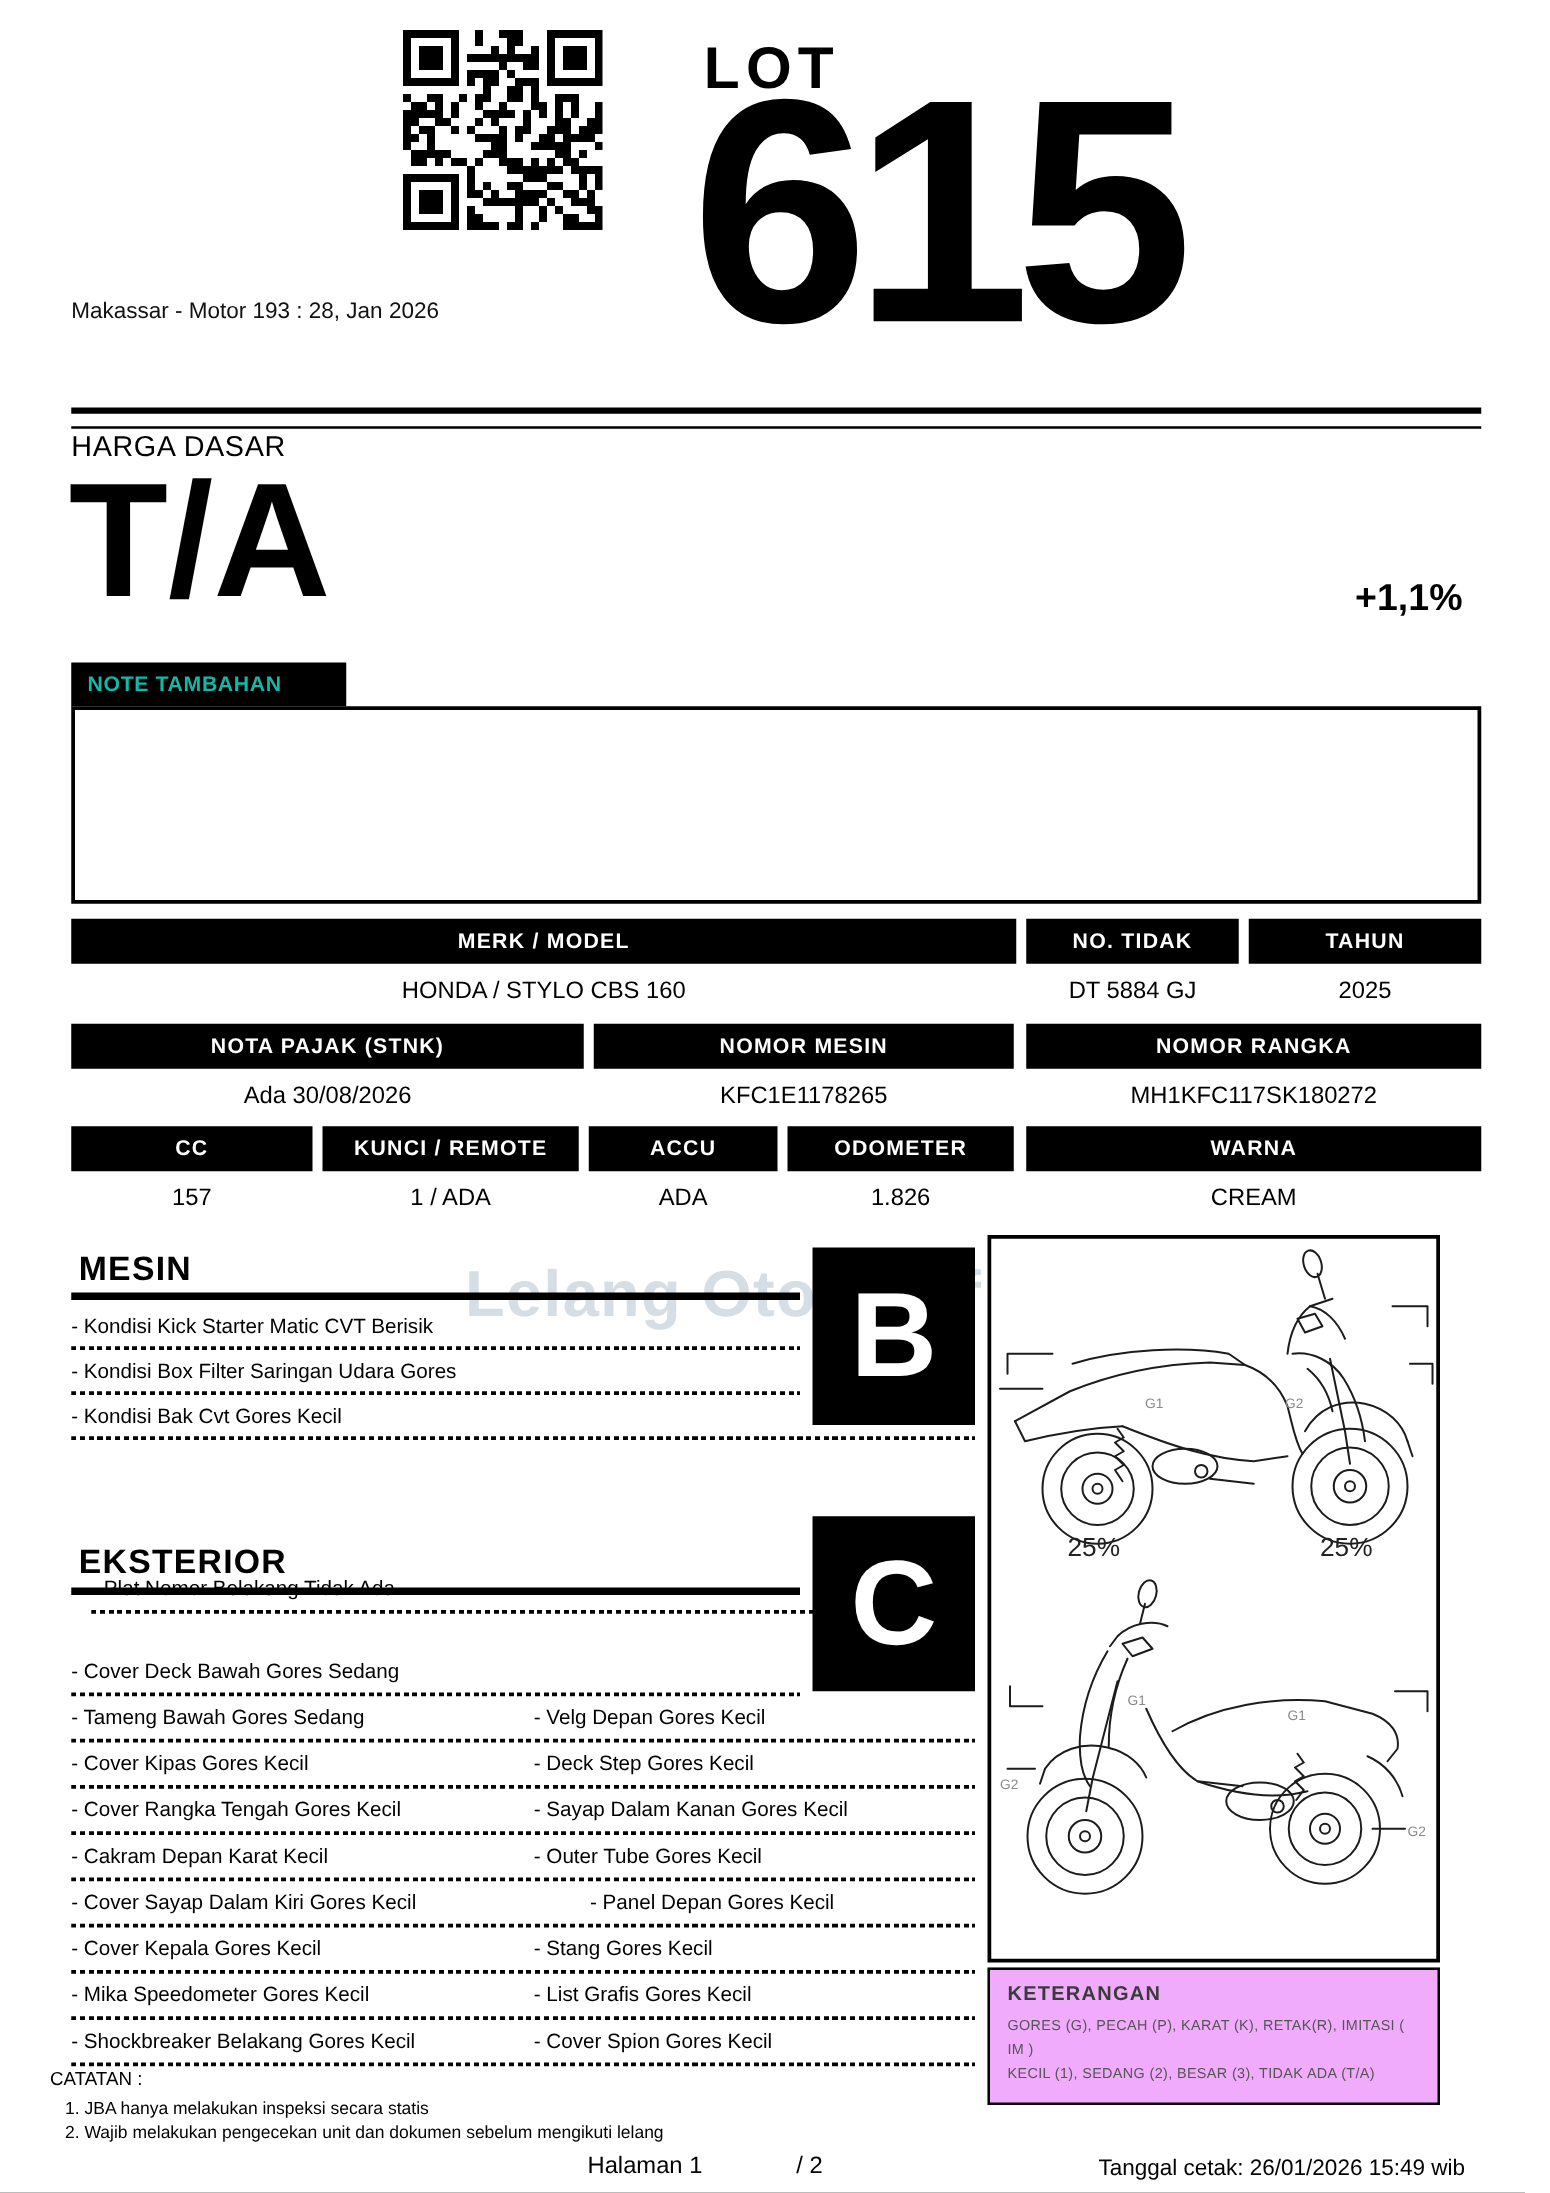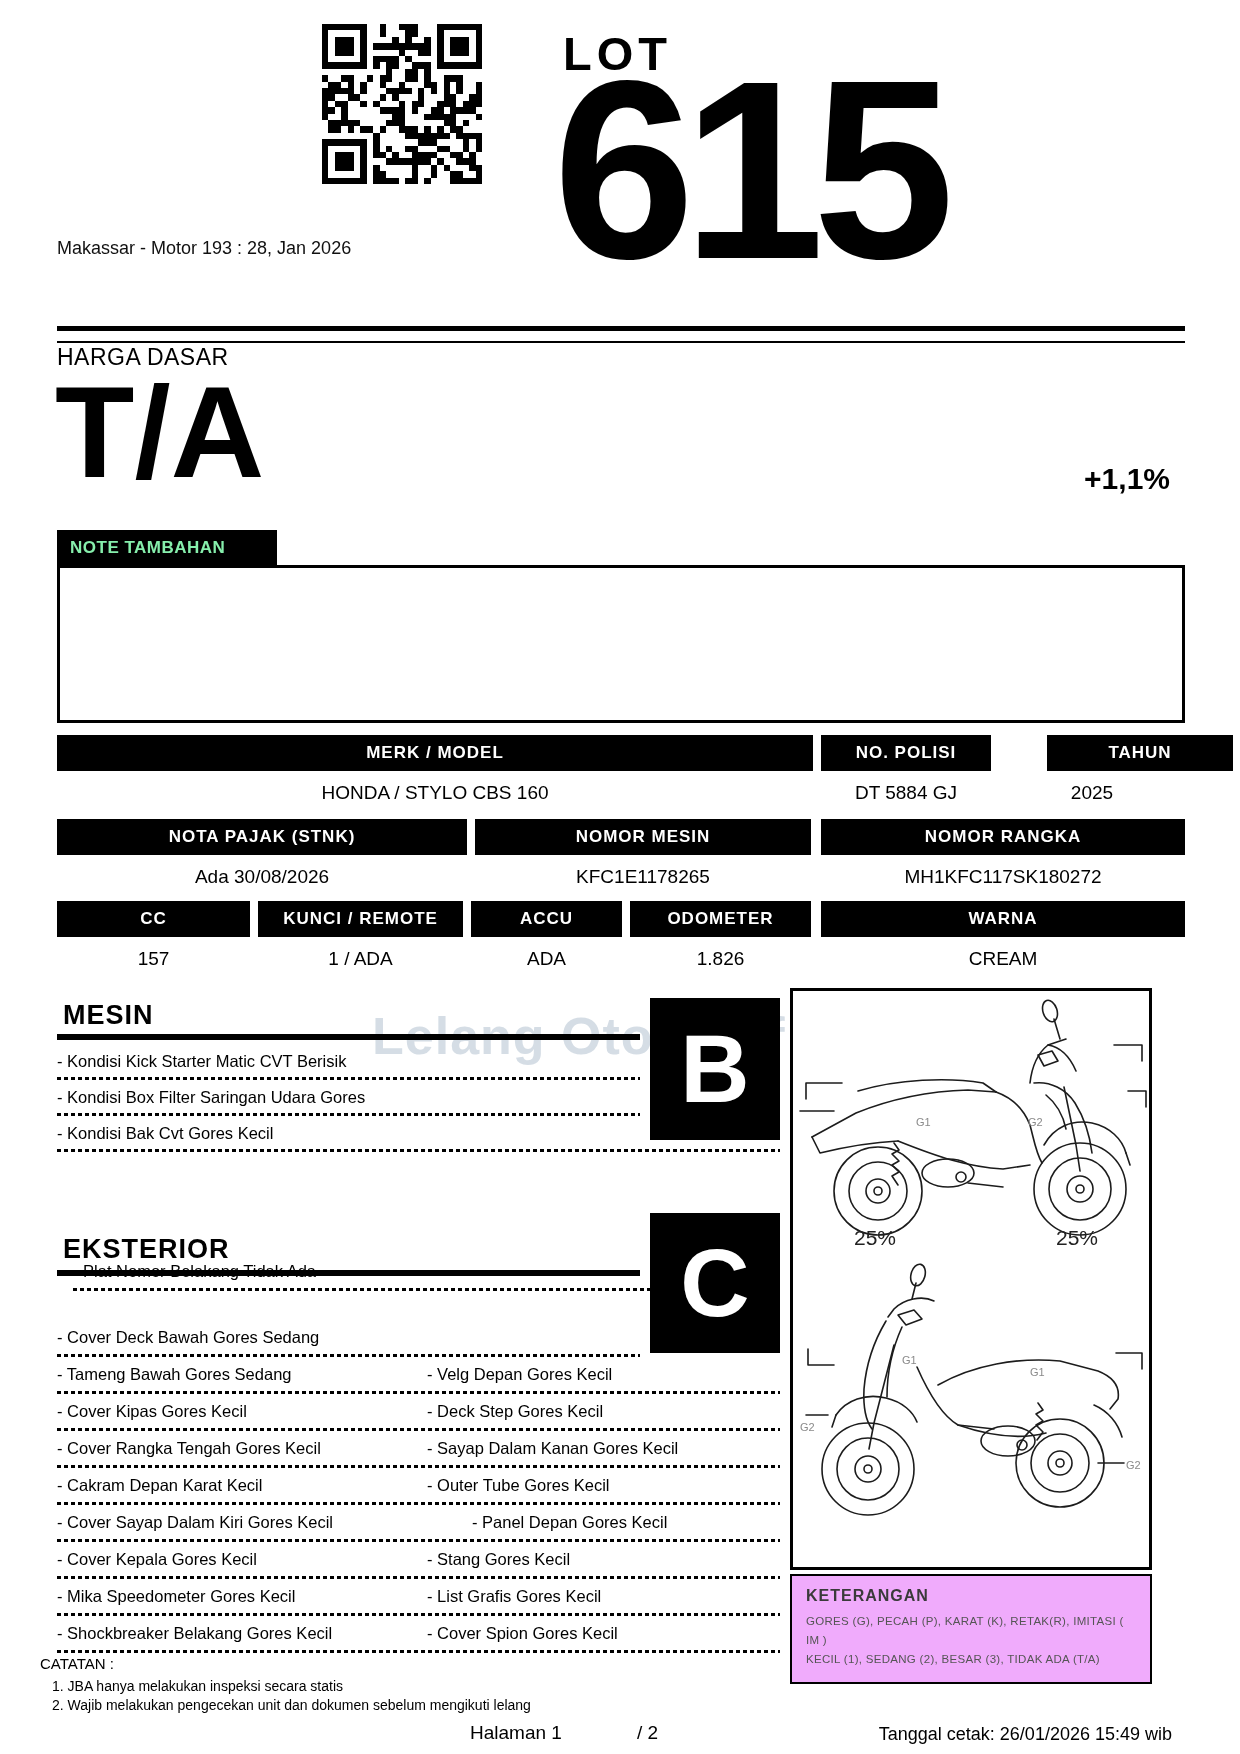--- a/index.html
+++ b/index.html
@@ -21,21 +21,21 @@
   .z{z-index:1;}
   
   #qr{left:322px;top:24px;width:160px;height:160px;}
   #lot-label{left:563px;top:30px;font-size:47px;font-weight:700;letter-spacing:5px;line-height:1;}
   #lot-number{left:553px;top:42px;font-size:255px;font-weight:700;letter-spacing:-12px;line-height:1;}
   #addr{left:57px;top:236px;font-size:18px;line-height:24.5px;color:#111;}
   #double-rule{left:57px;top:326px;width:1128px;height:10px;border-top:5px solid #000;border-bottom:2px solid #000;}
   #harga-label{left:57px;top:344px;font-size:23px;letter-spacing:.5px;}
   #harga-value{left:55px;top:367px;font-size:130px;font-weight:700;line-height:1;}
   #increment{left:1020px;top:462px;width:150px;font-size:30px;font-weight:700;text-align:right;}
-  #note-tab{left:57px;top:530px;width:220px;height:36px;background:#000;color:#86efac;
+  #note-tab{left:57px;top:530px;width:220px;height:36px;background:#000;color:#14b8a6;
     font-size:17px;font-weight:700;letter-spacing:.5px;display:flex;align-items:center;padding-left:13px;box-sizing:border-box;}
   #note-box{left:57px;top:565px;width:1128px;height:158px;border:3px solid #000;box-sizing:border-box;background:#fff;
     font-size:16px;padding:8px;}
   
   .bar{background:#000;color:#fff;font-weight:700;font-size:17px;letter-spacing:1px;
     display:flex;align-items:center;justify-content:center;height:36px;box-sizing:border-box;}
   .val{display:flex;align-items:center;justify-content:center;font-size:19px;height:44px;}
   
   .sec-title{font-size:27px;font-weight:700;letter-spacing:1px;}
   .sec-rule{background:#000;height:6px;}
@@ -311,22 +311,22 @@
   <div class="abs z" id="double-rule"></div>
 
   <div class="abs z" id="harga-label">HARGA DASAR</div>
   <div class="abs z" id="harga-value">T/A</div>
   <div class="abs z" id="increment">+1,1%</div>
 
   <div class="abs z" id="note-tab">NOTE TAMBAHAN</div>
   <div class="abs z" id="note-box"></div>
 
   <div class="abs z bar" style="left:57px;top:735px;width:756px;">MERK / MODEL</div>
-  <div class="abs z bar" style="left:821px;top:735px;width:170px;">NO. POLISI</div>
-  <div class="abs z bar" style="left:999px;top:735px;width:186px;margin-left:48px;">TAHUN</div>
+  <div class="abs z bar" style="left:821px;top:735px;width:170px;">NO. TIDAK</div>
+  <div class="abs z bar" style="left:999px;top:735px;width:186px;">TAHUN</div>
   <div class="abs z val" style="left:57px;top:771px;width:756px;">HONDA / STYLO CBS 160</div>
   <div class="abs z val" style="left:821px;top:771px;width:170px;">DT 5884 GJ</div>
   <div class="abs z val" style="left:999px;top:771px;width:186px;">2025</div>
 
   <div class="abs z bar" style="left:57px;top:819px;width:410px;">NOTA PAJAK (STNK)</div>
   <div class="abs z bar" style="left:475px;top:819px;width:336px;">NOMOR MESIN</div>
   <div class="abs z bar" style="left:821px;top:819px;width:364px;">NOMOR RANGKA</div>
   <div class="abs z val" style="left:57px;top:855px;width:410px;">Ada 30/08/2026</div>
   <div class="abs z val" style="left:475px;top:855px;width:336px;">KFC1E1178265</div>
   <div class="abs z val" style="left:821px;top:855px;width:364px;">MH1KFC117SK180272</div>

